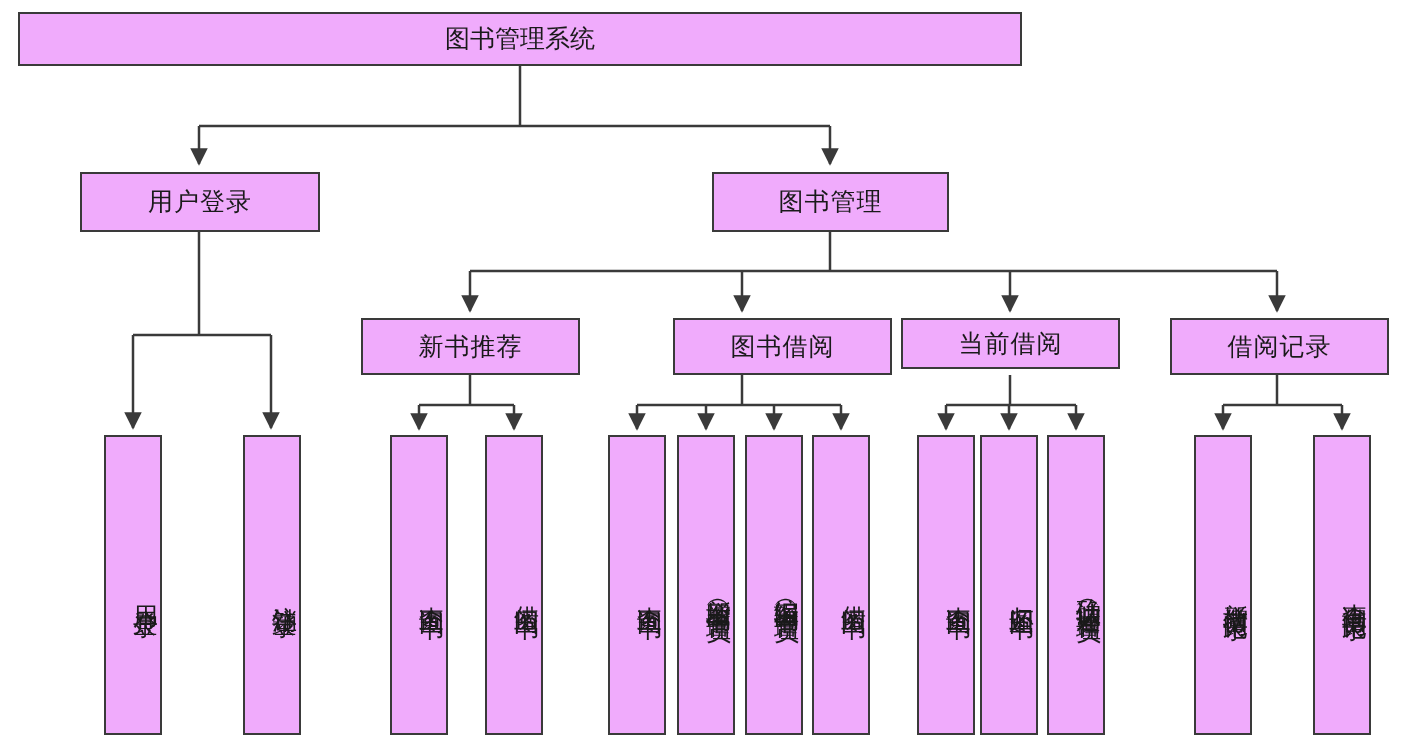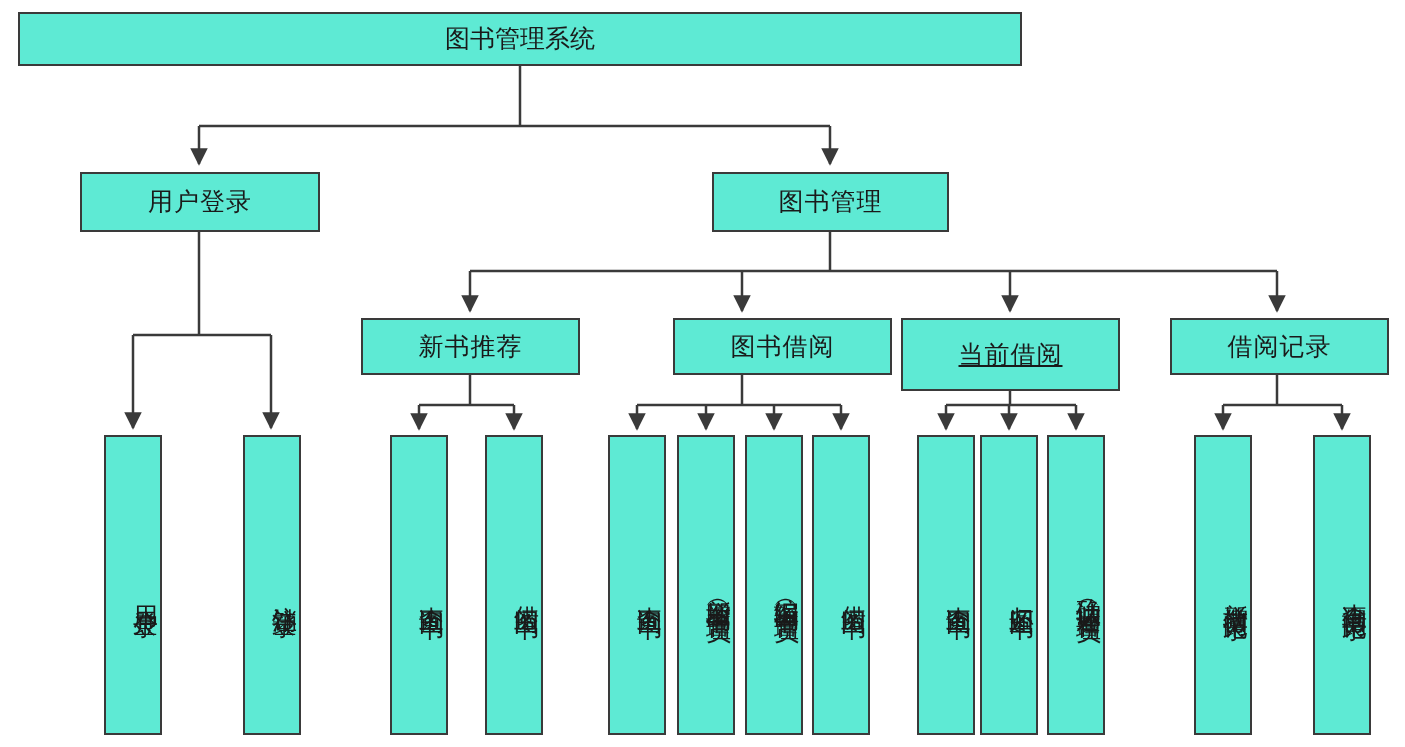--- a/index.html
+++ b/index.html
@@ -21,21 +21,21 @@
     position: absolute;
     left: 0;
     top: 0;
     width: 1405px;
     height: 747px;
     pointer-events: none;
   }
   .node {
     position: absolute;
     box-sizing: border-box;
-    background: #5eead4;
+    background: #f0abfc;
     border: 2.5px solid #3a3a3a;
     display: flex;
     align-items: center;
     justify-content: center;
     color: #1a1a1a;
     line-height: 1.18;
     text-align: center;
   }
   .node.h {
     font-size: 25px;
@@ -134,21 +134,21 @@
   <div class="node h" style="left:712px; top:172px; width:237px; height:60px;align-items:center;">
     <span class="lbl">图书管理</span>
   </div>
 
   <div class="node h" style="left:361px; top:318px; width:219px; height:57px;">
     <span class="lbl">新书推荐</span>
   </div>
   <div class="node h" style="left:633px; top:318px; width:219px; height:57px;margin-left:40px;">
     <span class="lbl">图书借阅</span>
   </div>
-  <div class="node h" style="left:901px; top:318px; width:219px; height:73px;text-decoration:underline;">
+  <div class="node h" style="left:901px; top:318px; width:219px; height:51px;">
     <span class="lbl">当前借阅</span>
   </div>
   <div class="node h" style="left:1170px; top:318px; width:219px; height:57px;">
     <span class="lbl">借阅记录</span>
   </div>
 
   <div class="node v" style="left:104px; top:435px; width:58px; height:300px;">
     <span class="lbl">用户登录</span>
   </div>
   <div class="node v" style="left:243px; top:435px; width:58px; height:300px;">

